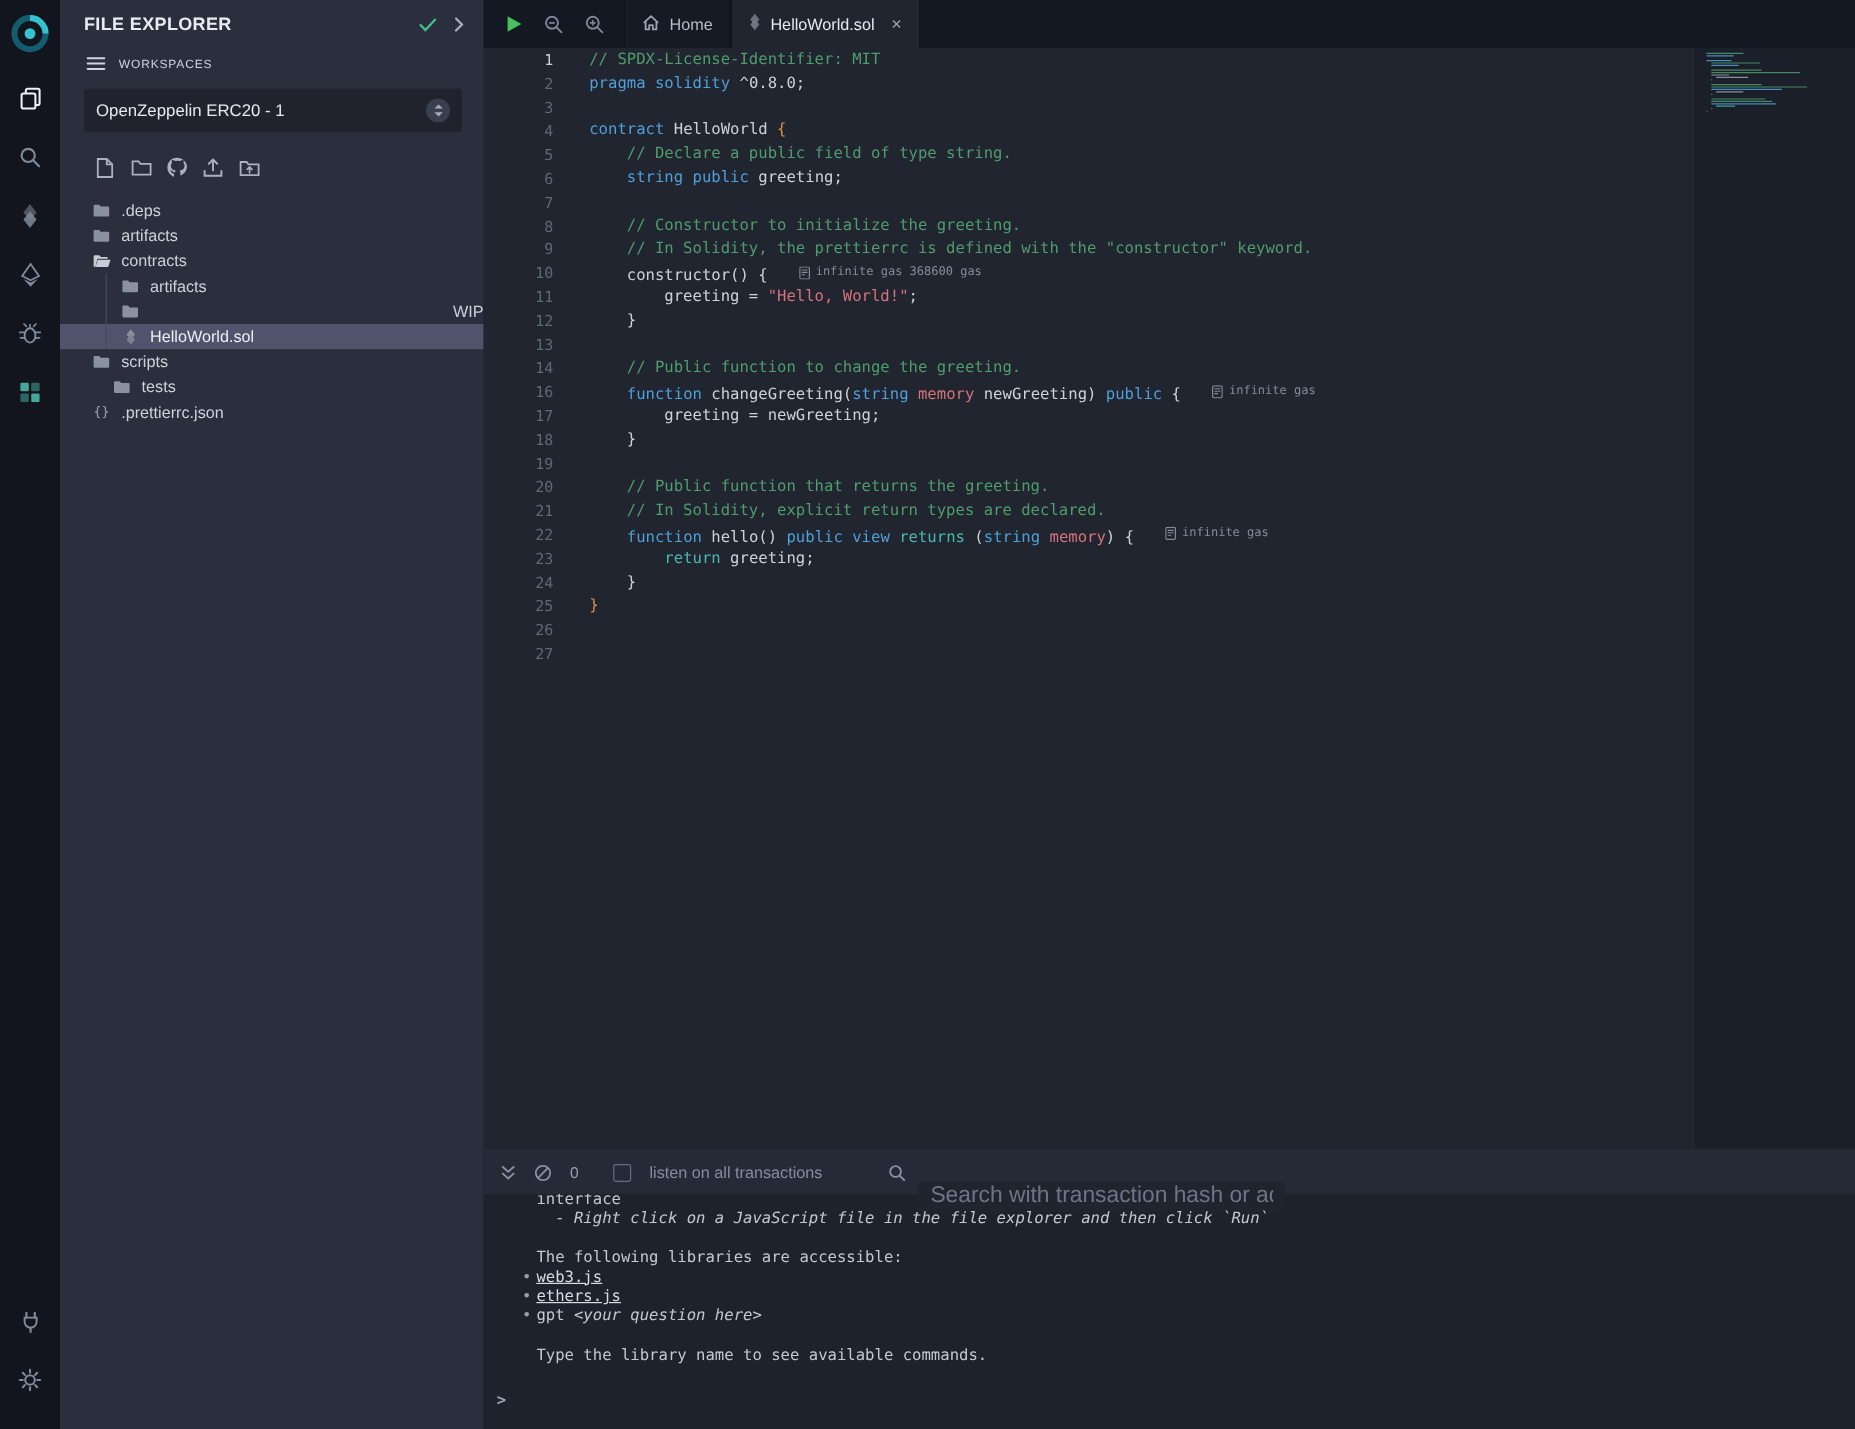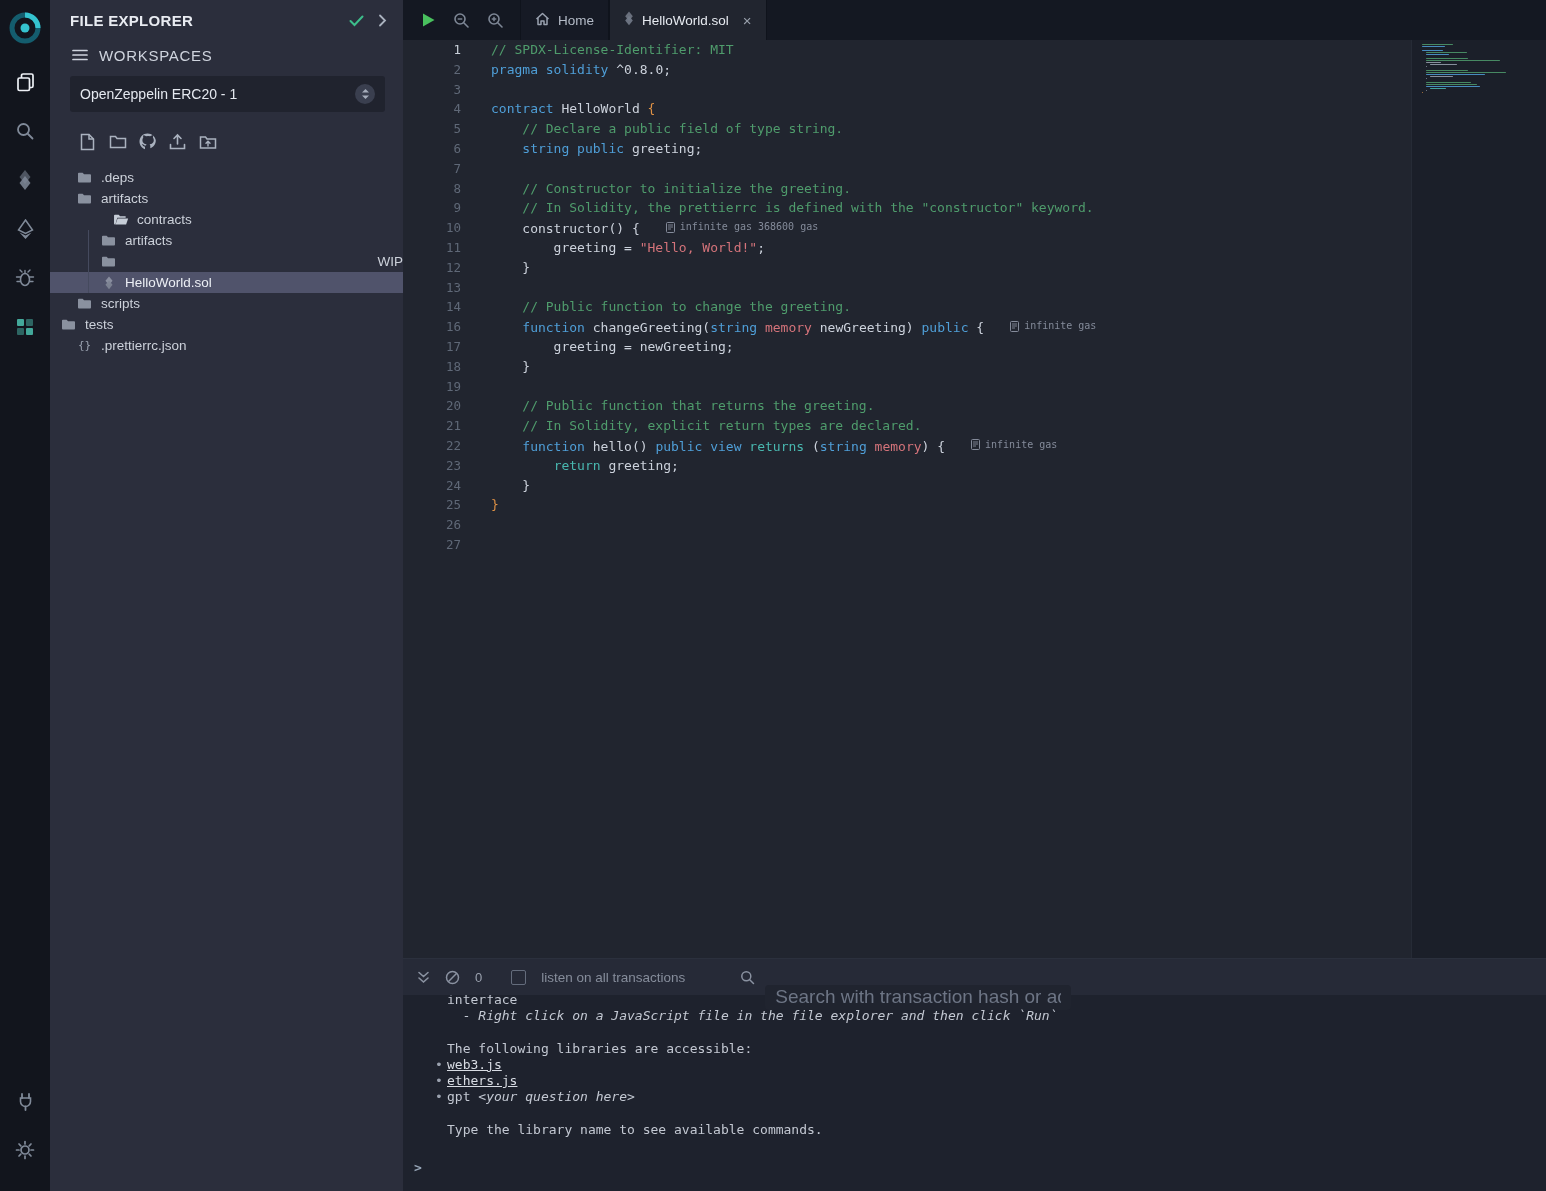--- a/index.html
+++ b/index.html
@@ -18,21 +18,21 @@
   .ib-icon.teal { color:#43a89a; }
   .ib-spacer { flex:1; }
 
   
   #filepanel { width:353px; background:#2b2e3c; flex-shrink:0; color:#ccd1db;
                display:flex; flex-direction:column; overflow:hidden; }
   .fp-head { display:flex; align-items:center; padding:12px 16px 8px 20px; }
   .fp-title { flex:1; font-size:15px; font-weight:600; letter-spacing:.3px; color:#e8ebf1; }
   .fp-head .hicon { margin-left:14px; display:flex; align-items:center; cursor:pointer; }
   .ws-row { display:flex; align-items:center; gap:11px; padding:10px 16px 4px 22px;
-            font-size:15px; letter-spacing:.7px; color:#cfd4de; }
+            font-size:10px; letter-spacing:.7px; color:#cfd4de; }
   .ws-select { margin:8px 18px 0 20px; height:36px; background:#20232e; border-radius:3px;
                display:flex; align-items:center; padding:0 10px 0 10px; cursor:pointer; }
   .ws-name { flex:1; font-size:14px; color:#e4e8ef; white-space:nowrap; overflow:hidden; }
   .ws-circle { width:20px; height:20px; border-radius:50%; background:#3a3f4f; display:flex;
                align-items:center; justify-content:center; color:#a6adbb; cursor:pointer; }
   .fp-actions { display:flex; align-items:center; gap:11px; padding:20px 16px 6px 28px;
                 color:#aab2bf; }
   .fp-actions .aicon { width:19px; height:19px; display:flex; align-items:center;
                        justify-content:center; cursor:pointer; }
   #file-tree { margin-top:10px; font-size:13.5px; }
@@ -256,21 +256,21 @@
           <span class="tree-label">.deps</span>
         </div>
         <div class="tree-row" style="padding-left: 26px;">
           <span class="tree-icon">
             <svg width="15" height="13" viewBox="0 0 16 14">
               <path d="M1 2.8 Q1 1.8 2 1.8 H6 L7.5 3.4 H14 Q15 3.4 15 4.4 V11.4 Q15 12.4 14 12.4 H2 Q1 12.4 1 11.4 Z" fill="#8a919f"></path>
             </svg>
           </span>
           <span class="tree-label">artifacts</span>
         </div>
-        <div class="tree-row" style="padding-left: 26px; margin-left: 36px;">
+        <div class="tree-row" style="padding-left: 26px;">
           <span class="tree-icon">
             <svg width="16" height="13" viewBox="0 0 17 14">
               <path d="M1 2.8 Q1 1.8 2 1.8 H6 L7.5 3.4 H13.5 V5 H4.5 L2.5 12.4 H2 Q1 12.4 1 11.4 Z" fill="#c6cdd7"></path>
               <path d="M4.8 5.8 H16.2 L14 12.4 H2.6 Z" fill="#c6cdd7"></path>
             </svg>
           </span>
           <span class="tree-label">contracts</span>
         </div>
         <div class="tree-row" style="padding-left: 50px;">
           <span class="indent-guide"></span>
@@ -301,21 +301,21 @@
           <span class="tree-label">HelloWorld.sol</span>
         </div>
         <div class="tree-row" style="padding-left: 26px;">
           <span class="tree-icon">
             <svg width="15" height="13" viewBox="0 0 16 14">
               <path d="M1 2.8 Q1 1.8 2 1.8 H6 L7.5 3.4 H14 Q15 3.4 15 4.4 V11.4 Q15 12.4 14 12.4 H2 Q1 12.4 1 11.4 Z" fill="#8a919f"></path>
             </svg>
           </span>
           <span class="tree-label">scripts</span>
         </div>
-        <div class="tree-row" style="padding-left: 10px;">
+        <div class="tree-row" style="padding-left: 10px; margin-left: 33px;">
           <span class="tree-icon">
             <svg width="15" height="13" viewBox="0 0 16 14">
               <path d="M1 2.8 Q1 1.8 2 1.8 H6 L7.5 3.4 H14 Q15 3.4 15 4.4 V11.4 Q15 12.4 14 12.4 H2 Q1 12.4 1 11.4 Z" fill="#8a919f"></path>
             </svg>
           </span>
           <span class="tree-label">tests</span>
         </div>
         <div class="tree-row" style="padding-left: 26px;">
           <span class="tree-icon">
             <span class="json-ic">{}</span>

